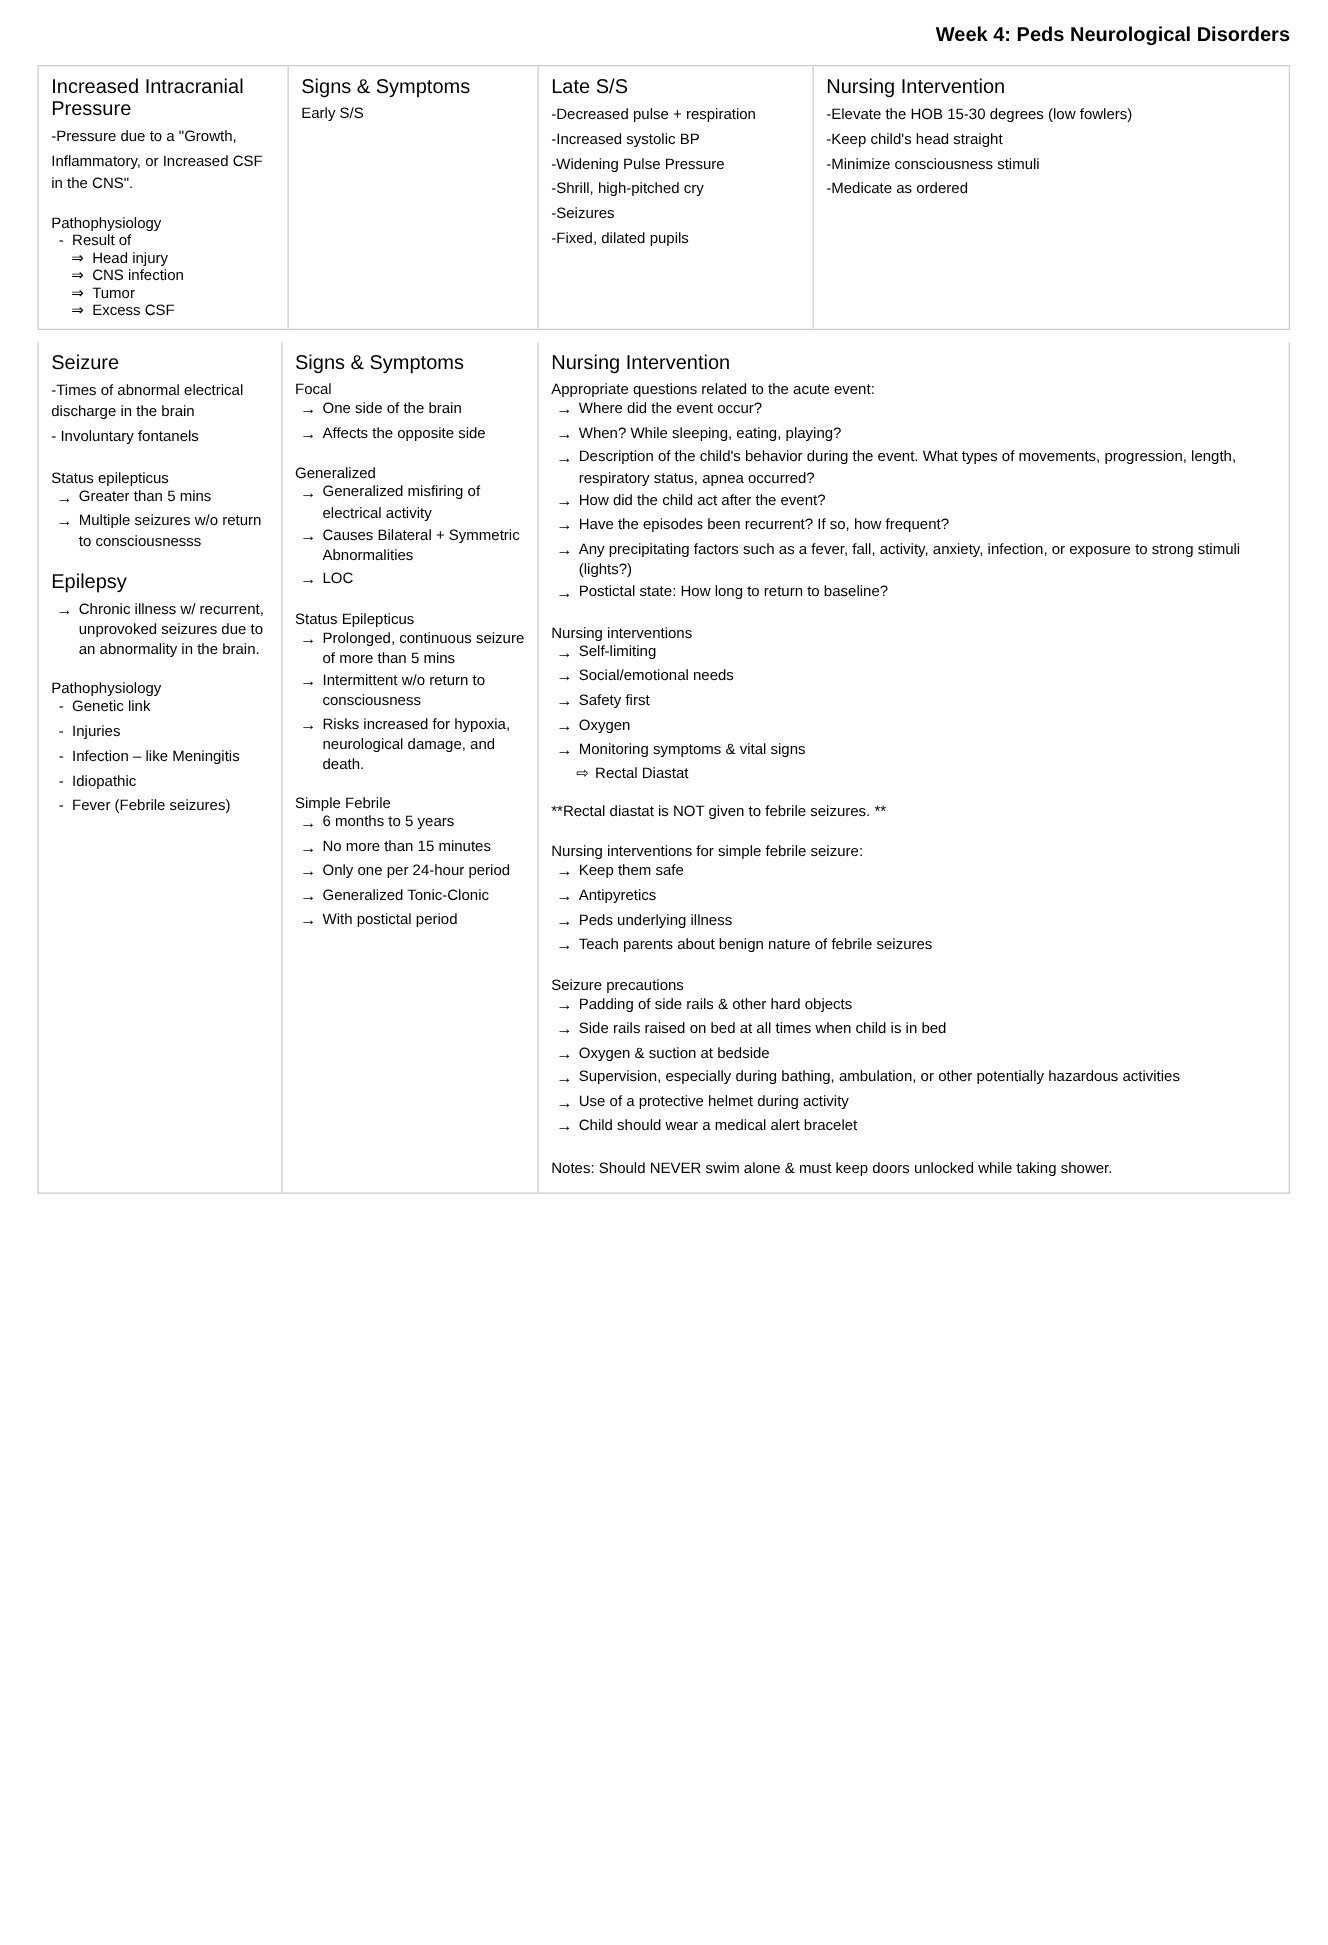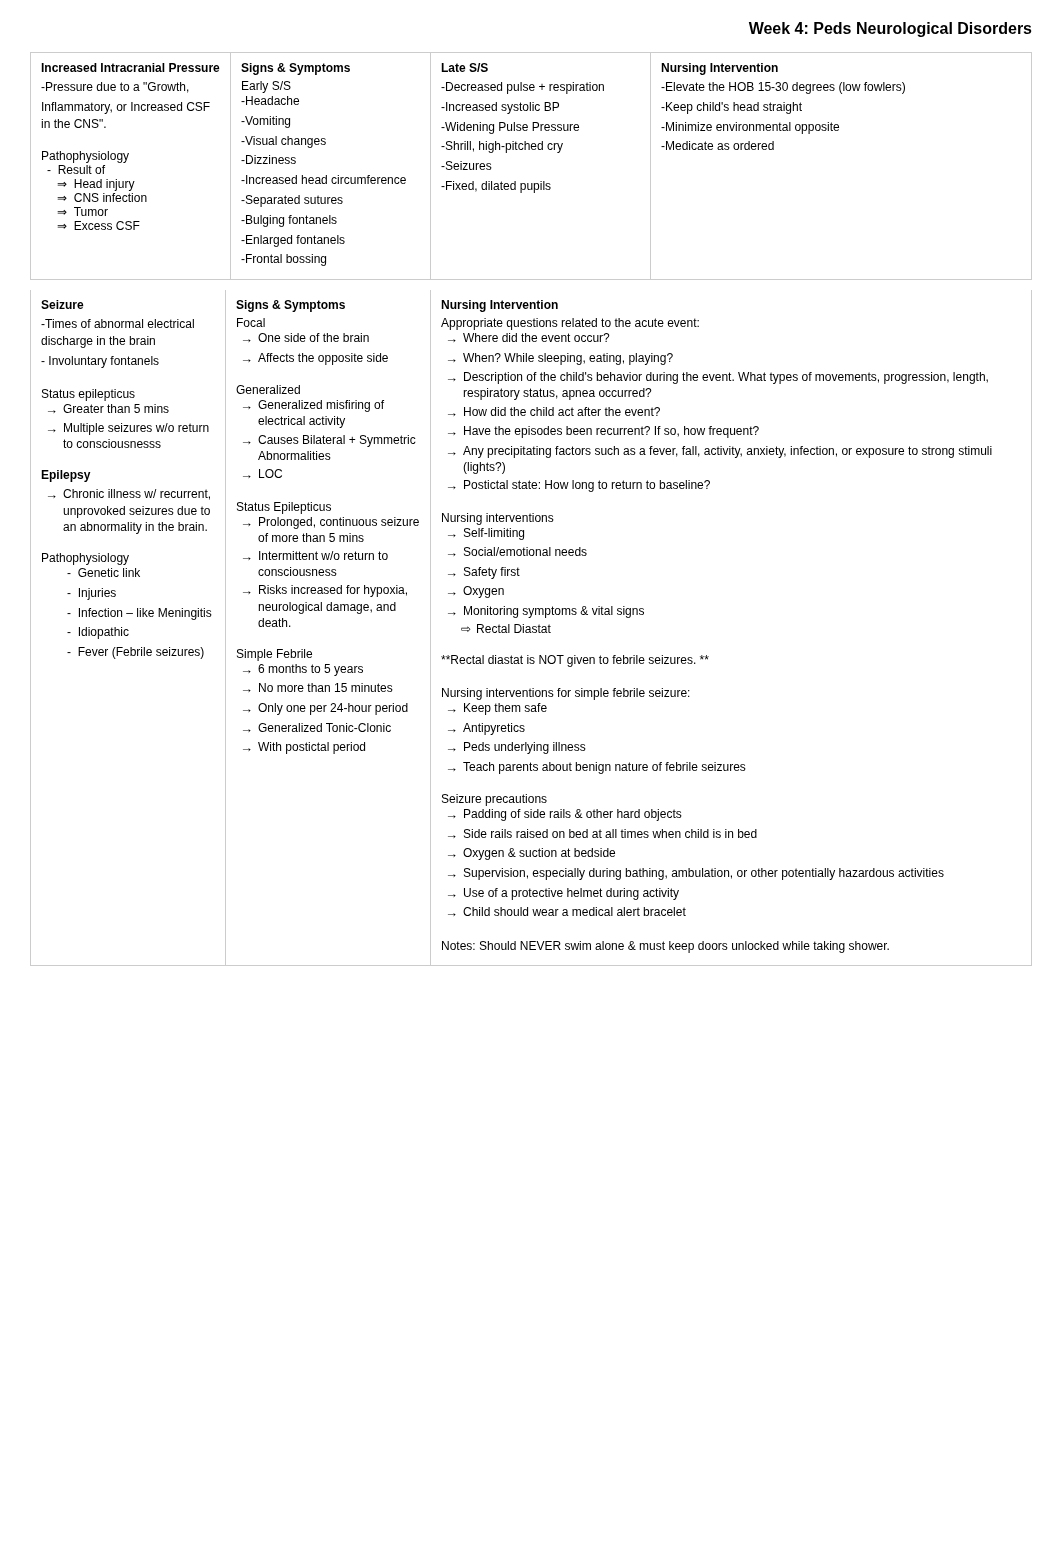--- a/index.html
+++ b/index.html
@@ -24,22 +24,22 @@
       border: 1px solid #ccc;
       margin-bottom: 0;
     }
     .top-section > div {
       padding: 8px 10px;
       border-right: 1px solid #ccc;
       vertical-align: top;
     }
     .top-section > div:last-child { border-right: none; }
     .section-title {
-      font-weight: bold;
-      font-size: 12px;
+      font-weight: normal;
+      font-size: 16px;
       margin-bottom: 4px;
     }
     .bold { font-weight: normal; }
     .bottom-section {
       display: grid;
       grid-template-columns: 195px 205px 1fr;
       gap: 0;
       border: 1px solid #ccc;
       border-top: none;
       margin-top: 10px;
@@ -104,48 +104,37 @@
         <div>⇒ &nbsp;CNS infection</div>
         <div>⇒ &nbsp;Tumor</div>
         <div>⇒ &nbsp;Excess CSF</div>
       </div>
     </div>
   </div>
 
   <div>
     <div class="section-title">Signs &amp; Symptoms</div>
     <div class="bold">Early S/S</div>
-    <div>
-      <p>-Headache</p>
-      <p>-Vomiting</p>
-      <p>-Visual changes</p>
-      <p>-Dizziness</p>
-      <p>-Increased head circumference</p>
-      <p>-Separated sutures</p>
-      <p>-Bulging fontanels</p>
-      <p>-Enlarged fontanels</p>
-      <p>-Frontal bossing</p>
-    </div>
   </div>
 
   <div>
     <div class="section-title">Late S/S</div>
     <p>-Decreased pulse + respiration</p>
     <p>-Increased systolic BP</p>
     <p>-Widening Pulse Pressure</p>
     <p>-Shrill, high-pitched cry</p>
     <p>-Seizures</p>
     <p>-Fixed, dilated pupils</p>
   </div>
 
   <div>
     <div class="section-title">Nursing Intervention</div>
     <p>-Elevate the HOB 15-30 degrees (low fowlers)</p>
     <p>-Keep child's head straight</p>
-    <p>-Minimize environmental opposite</p>
+    <p>-Minimize consciousness stimuli</p>
     <p>-Medicate as ordered</p>
   </div>
 </div>
 
 <div class="bottom-section">
 
   <div class="col-left">
     <div class="section-title">Seizure</div>
     <p>-Times of abnormal electrical discharge in the brain</p>
     <p>- Involuntary fontanels</p>
@@ -164,21 +153,21 @@
     <br>
     <div class="section-title">Epilepsy</div>
     <ul class="arrow-list">
       <li>
         <span class="arrow">→</span>
         <span>Chronic illness w/ recurrent, unprovoked seizures due to an abnormality in the brain.</span>
       </li>
     </ul>
     <br>
     <div class="bold">Pathophysiology</div>
-    <div style="padding-left:6px;margin-left:20px;">
+    <div style="padding-left:6px;">
       <p>- &nbsp;Genetic link</p>
       <p>- &nbsp;Injuries</p>
       <p>- &nbsp;Infection – like Meningitis</p>
       <p>- &nbsp;Idiopathic</p>
       <p>- &nbsp;Fever (Febrile seizures)</p>
     </div>
   </div>
 
   <div class="col-mid">
     <div class="section-title">Signs &amp; Symptoms</div>

